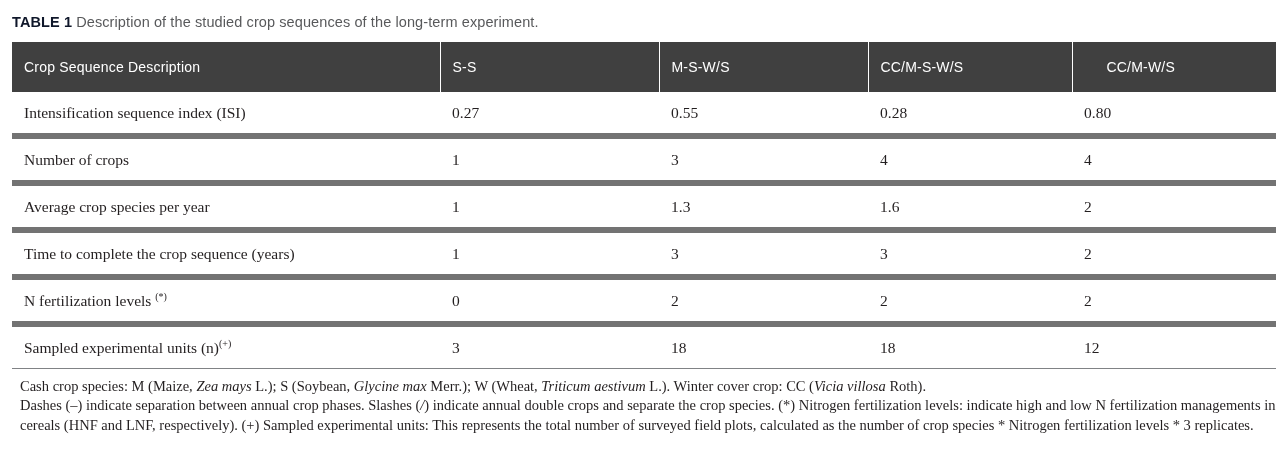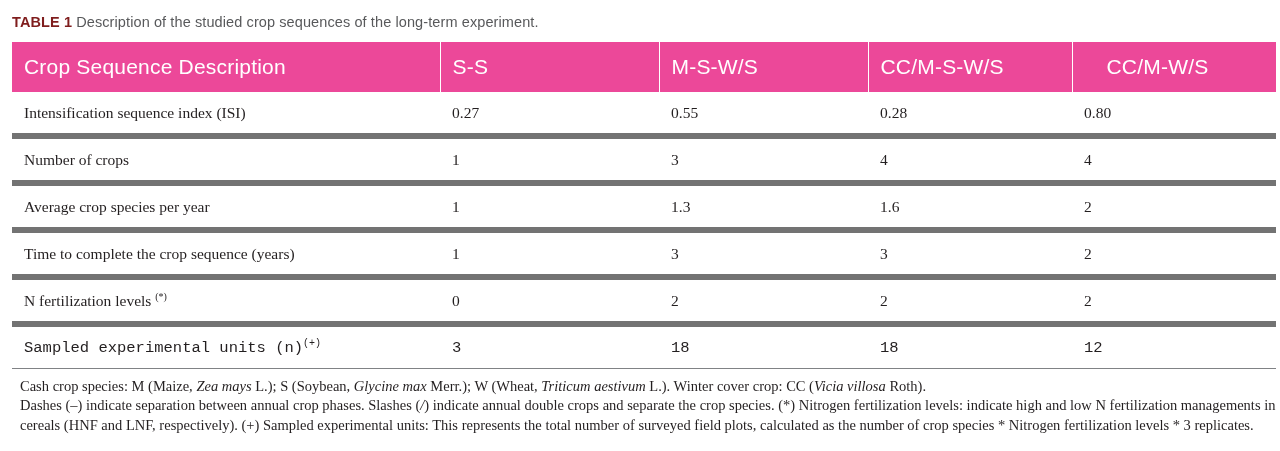--- a/index.html
+++ b/index.html
@@ -24,34 +24,34 @@
   .caption {
     font-family: "Liberation Sans", sans-serif;
     font-size: 14.5px;
     color: #58595b;
     letter-spacing: 0.1px;
     margin: 4px 0 12px 4px;
     white-space: nowrap;
   }
   .caption .lbl {
     font-weight: bold;
-    color: #7f1d1d;
+    color: #0f172a;
   }
   table.tbl {
     width: 1264px;
     border-collapse: collapse;
     table-layout: fixed;
     margin-left: 4px;
   }
   table.tbl thead th {
-    background: #ec4899;
+    background: #404040;
     color: #ffffff;
     font-family: "Liberation Sans", sans-serif;
     font-weight: normal;
-    font-size: 21px;
+    font-size: 14px;
     text-align: left;
     padding: 10px 12px 11px 12px;
     border-right: 1px solid #ffffff;
     letter-spacing: 0.2px;
     vertical-align: middle;
     height: 29px;
   }
   table.tbl thead th:last-child {
     border-right: none;
     padding-left: 34px;
@@ -61,21 +61,20 @@
     font-size: 15.5px;
     color: #231f20;
     text-align: left;
     padding: 10px 12px 10px 12px;
     border-bottom: 6px solid #737373;
     height: 21px;
     vertical-align: middle;
   }
   table.tbl tbody tr:last-child td {
     border-bottom: 1px solid #808285;
-    font-family: Liberation Mono, monospace;
   }
   .col0 { width: 428px; }
   .col1 { width: 219px; }
   .col2 { width: 209px; }
   .col3 { width: 204px; }
   .col4 { width: 204px; }
   sup {
     font-size: 10px;
     vertical-align: super;
     line-height: 0;

